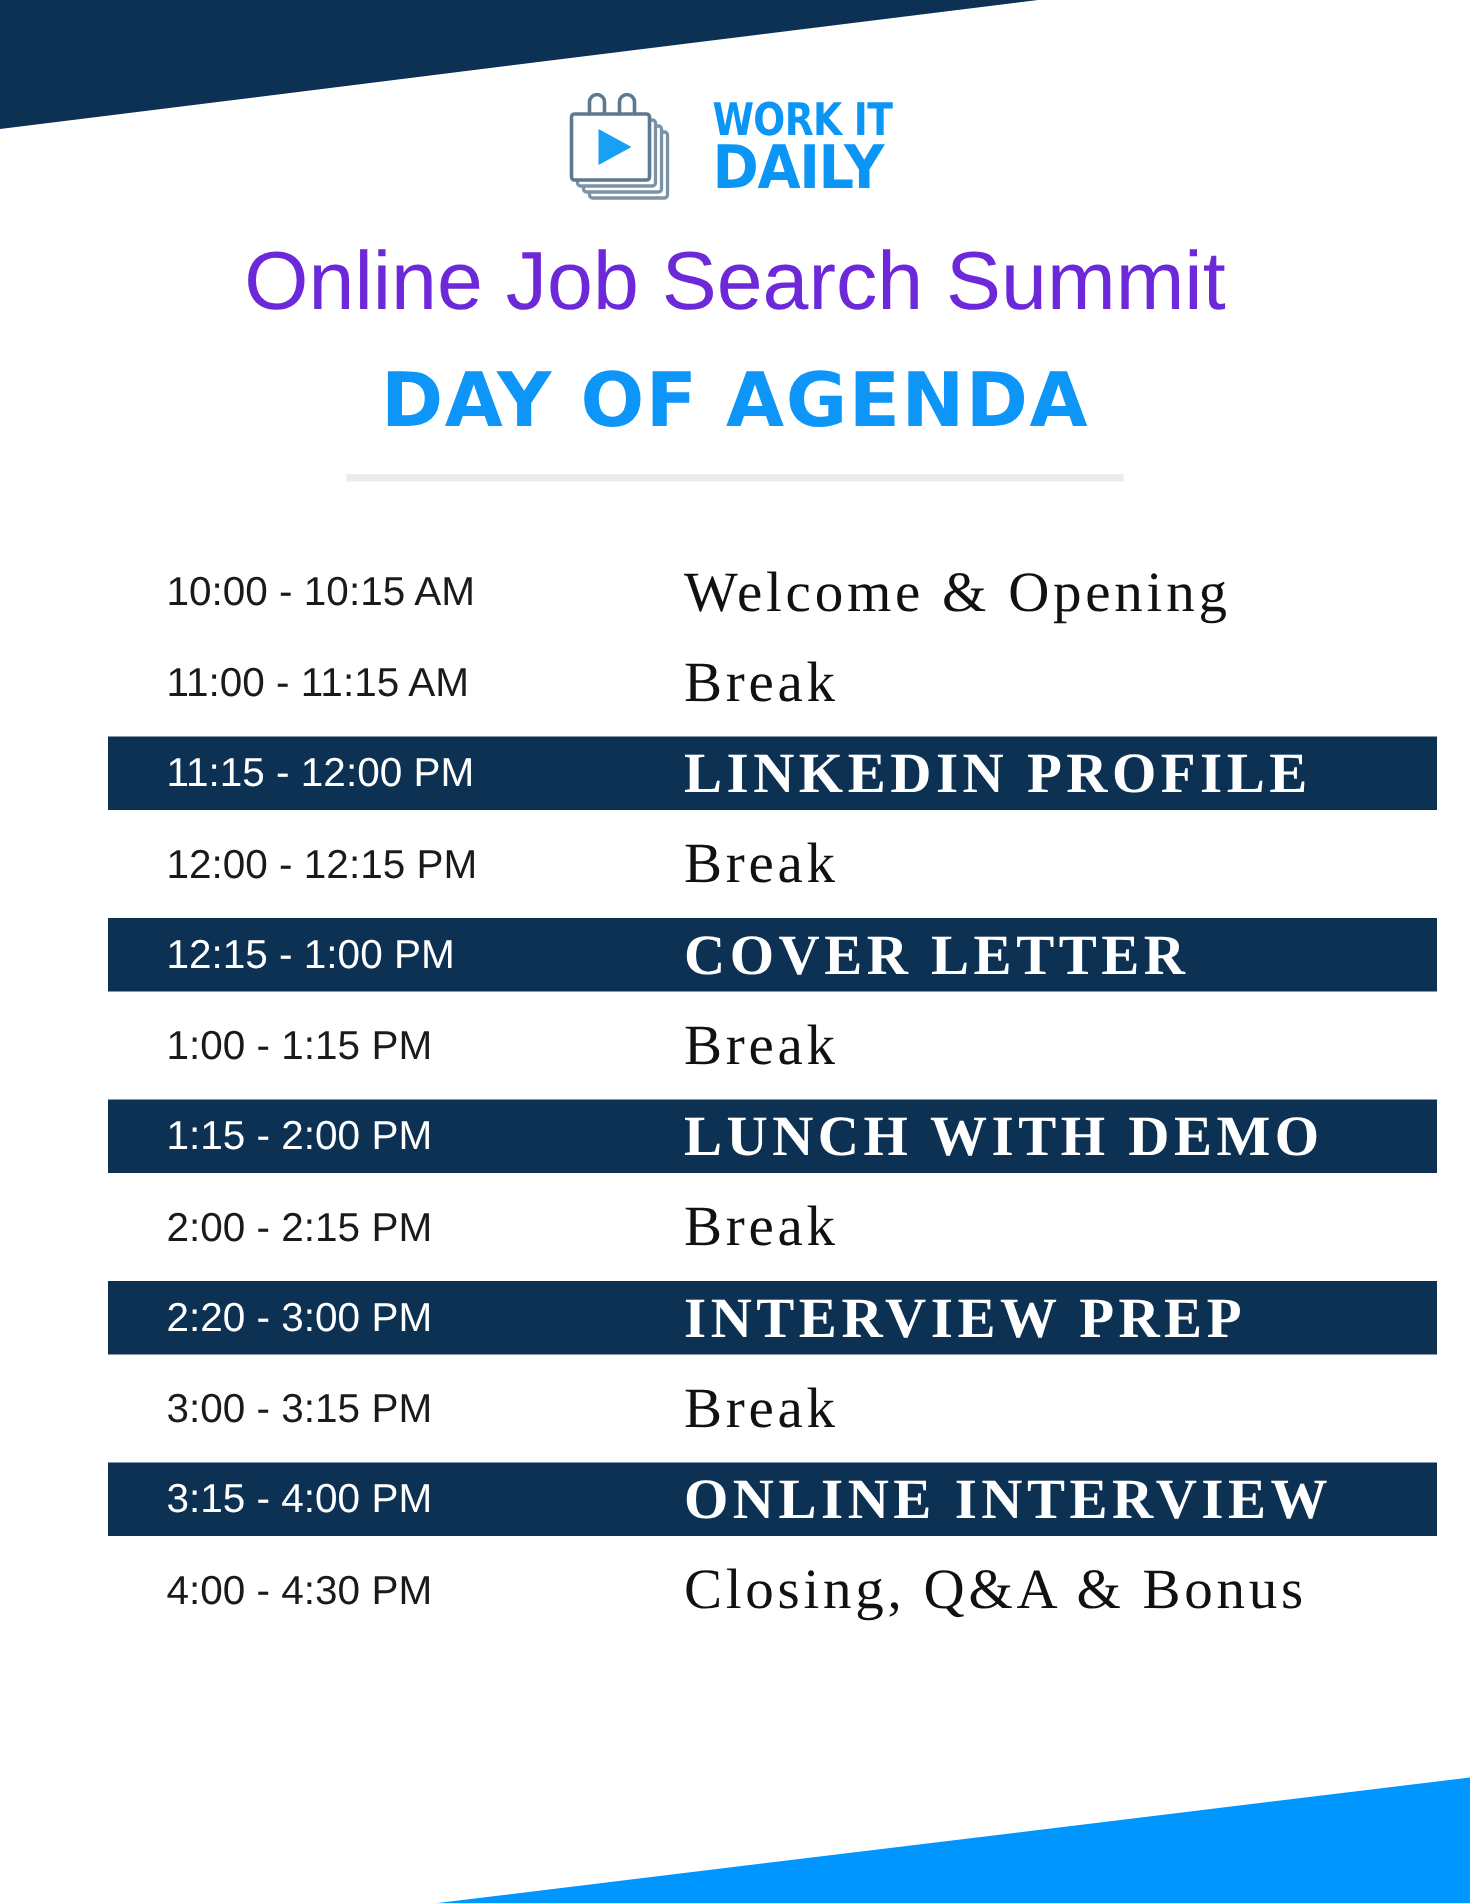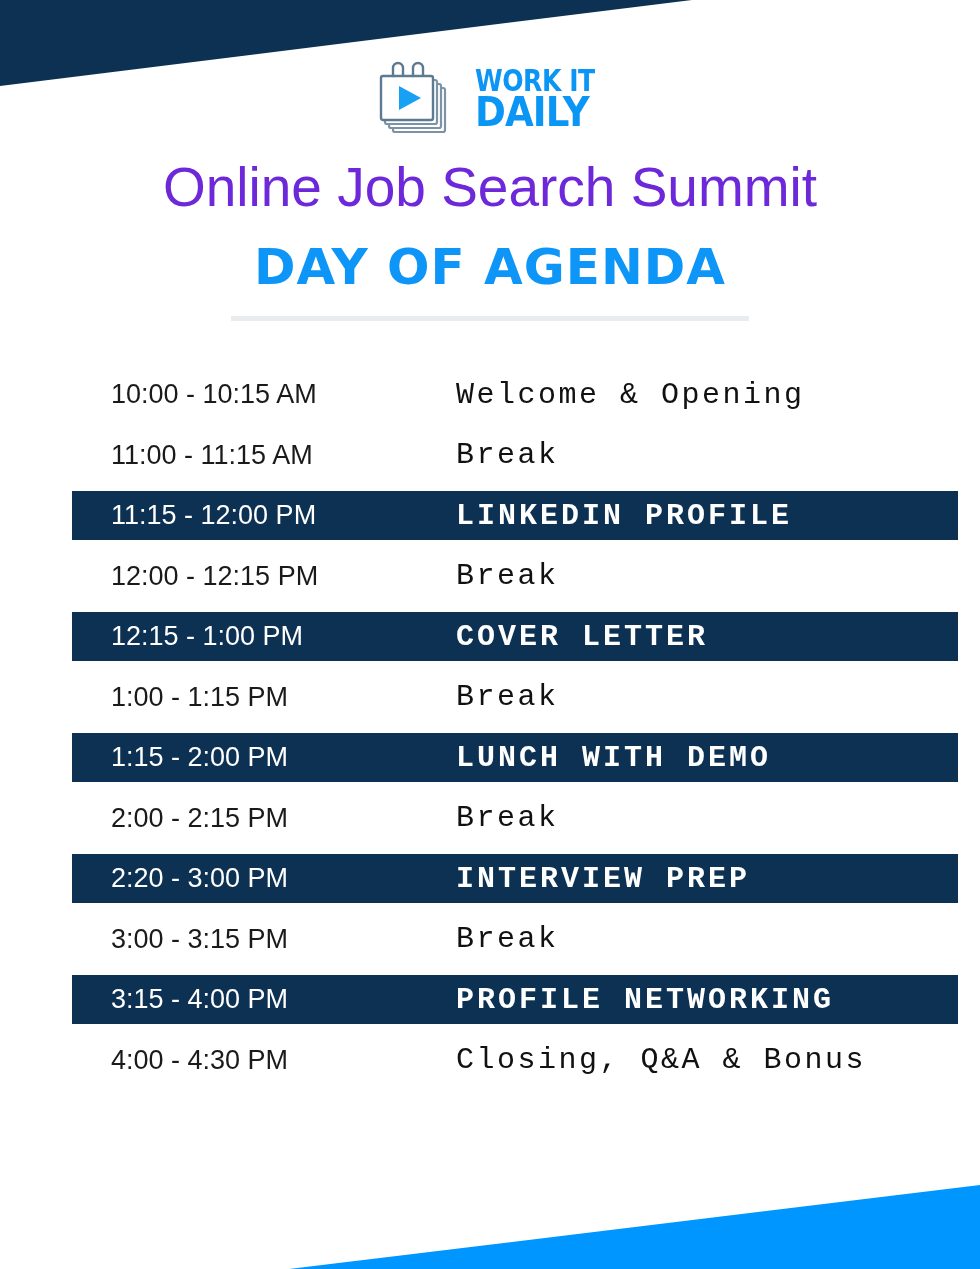--- a/index.html
+++ b/index.html
@@ -143,23 +143,23 @@
     left: 85px;
     font-size: 27px;
     color: #1a1a1a;
     font-family: "Liberation Sans", sans-serif;
     letter-spacing: 0px;
     white-space: nowrap;
   }
   .cell-title {
     position: absolute;
     left: 430px;
-    font-size: 30px;
+    font-size: 38px;
     color: #111111;
-    font-family: Liberation Mono, monospace;
+    font-family: Liberation Serif, serif;
     letter-spacing: 2.5px;
     white-space: nowrap;
   }
   .agenda-row.highlight .cell-time {
     color: #ffffff;
   }
   .agenda-row.highlight .cell-title {
     color: #ffffff;
     font-weight: 700;
     letter-spacing: 3px;
@@ -249,21 +249,21 @@
         <div class="cell-title">INTERVIEW PREP</div>
       </div>
       <div class="agenda-row">
         <div class="row-bg"></div>
         <div class="cell-time">3:00 - 3:15 PM</div>
         <div class="cell-title">Break</div>
       </div>
       <div class="agenda-row highlight">
         <div class="row-bg"></div>
         <div class="cell-time">3:15 - 4:00 PM</div>
-        <div class="cell-title">PROFILE NETWORKING</div>
+        <div class="cell-title">ONLINE INTERVIEW</div>
       </div>
       <div class="agenda-row">
         <div class="row-bg"></div>
         <div class="cell-time">4:00 - 4:30 PM</div>
         <div class="cell-title">Closing, Q&amp;A &amp; Bonus</div>
       </div>
     </div>
 
 </div>
 

